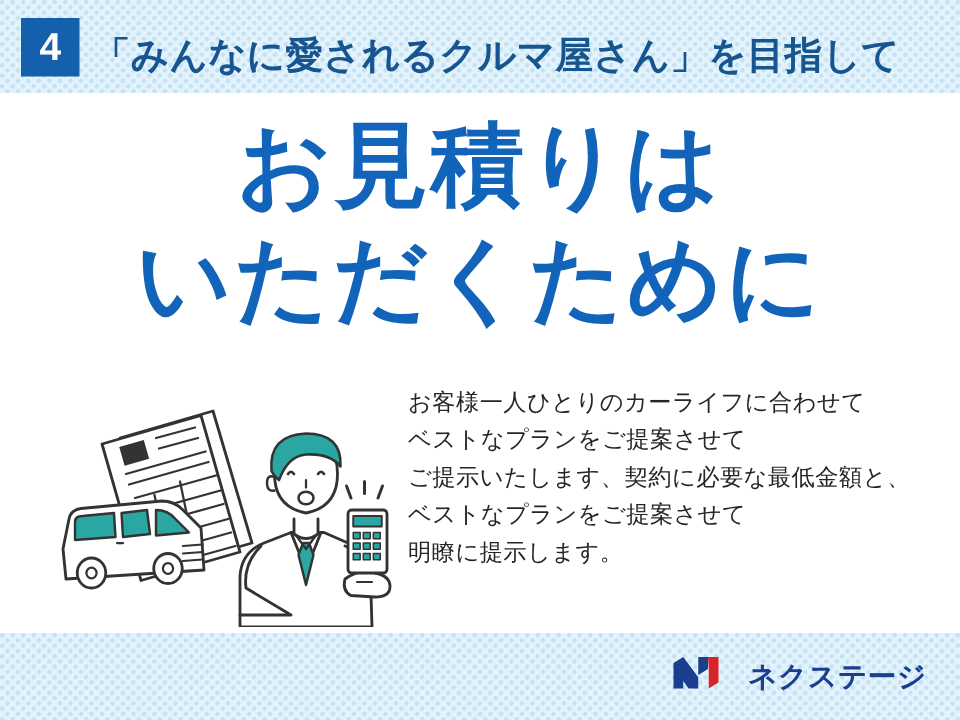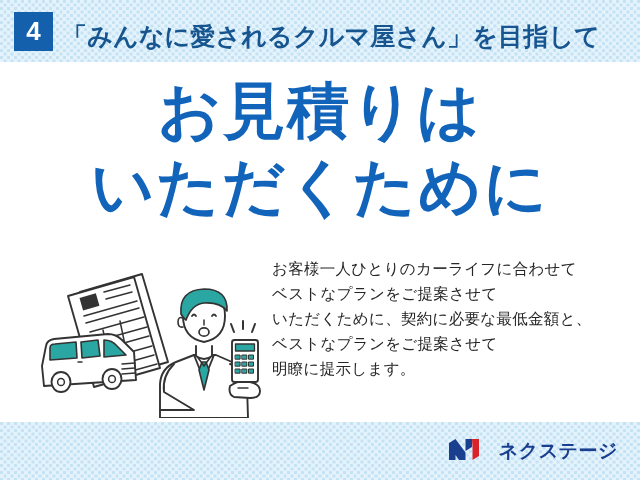--- a/index.html
+++ b/index.html
@@ -137,21 +137,21 @@
   <div id="header-title">「みんなに愛されるクルマ屋さん」を目指して</div>
 
   <div id="headline">
     <span class="l1">お見積りは</span>
     <span class="l2">いただくために</span>
   </div>
 
   <div id="body-copy">
     <span class="bline">お客様一人ひとりのカーライフに合わせて</span>
     <span class="bline">ベストなプランをご提案させて</span>
-    <span class="bline">いただくために、契約に必要な最低金額と、</span>
+    <span class="bline">ご提示いたします、契約に必要な最低金額と、</span>
     <span class="bline">ベストなプランをご提案させて</span>
     <span class="bline">明瞭に提示します。</span>
   </div>
 
   <div id="illustration">
     <svg width="232" height="160" viewBox="0 0 232 160" xmlns="http://www.w3.org/2000/svg">
       <g fill="none" stroke="#333333" stroke-width="1.9" stroke-linejoin="round" stroke-linecap="round">
 
         <g>
           <path d="M46 34 L108 16 L134 104 L72 122 Z" fill="#ffffff"></path>

